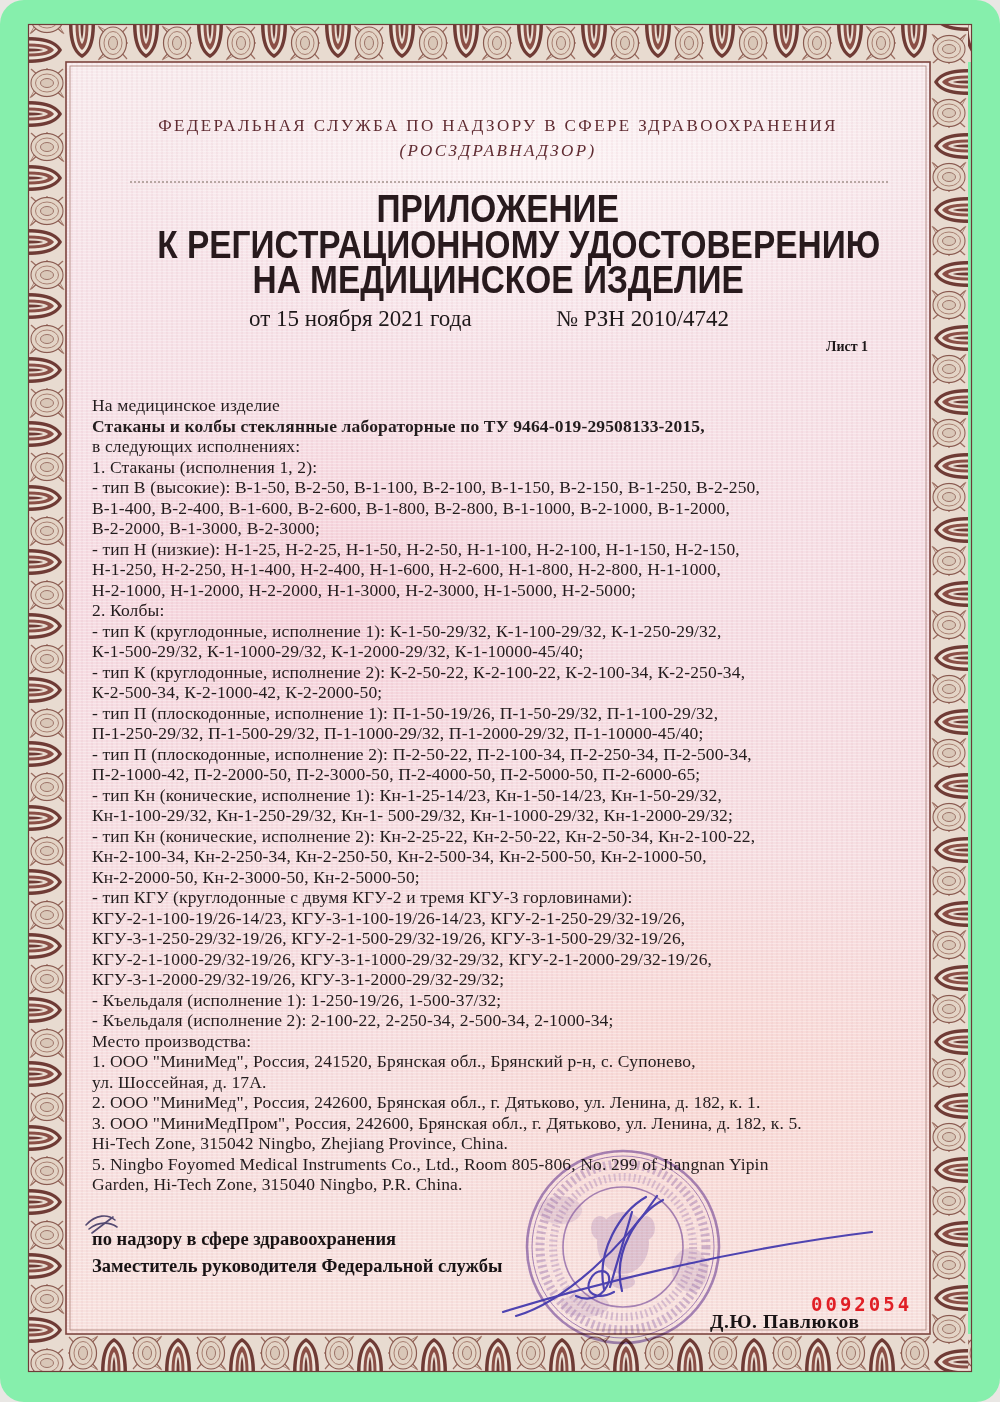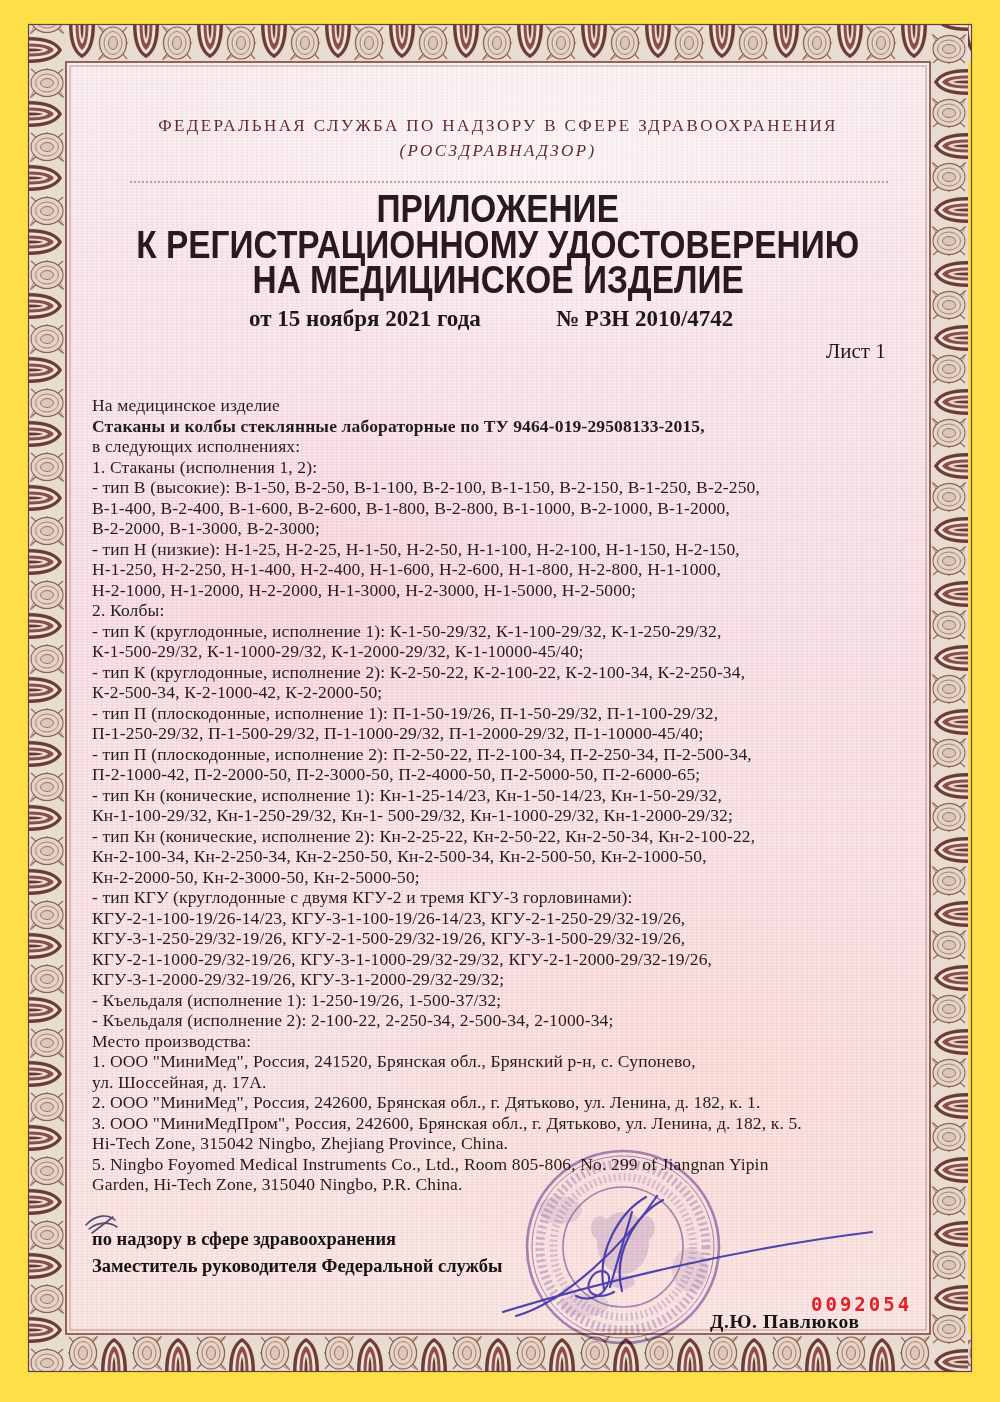--- a/index.html
+++ b/index.html
@@ -1,18 +1,18 @@
 <!DOCTYPE html>
 <html><head>
 <meta charset="utf-8">
 <style>
   html,body{margin:0;padding:0;background:#e9e7e4;}
   .sheet{
-    position:relative;width:1000px;height:1402px;background:#fde047;
-    overflow:hidden;font-family:"Liberation Serif", serif;color:#211c1d;
+    position:relative;width:1000px;height:1402px;background:#86efac;
+    overflow:hidden;font-family:"Liberation Serif", serif;color:#211c1d;border-radius:24px;
   }
   
   .field{
     position:absolute;left:66px;top:62px;width:864px;height:1272px;
     background:
       radial-gradient(ellipse 420px 300px at 30% 42%, rgba(246,199,209,.55), rgba(246,199,209,0) 70%),
       radial-gradient(ellipse 500px 340px at 75% 80%, rgba(250,210,200,.5), rgba(250,210,200,0) 70%),
       radial-gradient(ellipse 520px 260px at 55% 8%, rgba(255,250,250,.65), rgba(255,250,250,0) 75%),
       linear-gradient(180deg,#f8ecee 0%,#f7e4e9 16%,#f6dee4 45%,#f7dfe1 72%,#f8e2de 100%);
   }
@@ -29,22 +29,22 @@
   }
   .divider{
     position:absolute;left:130px;top:181px;width:758px;height:0;
     border-top:2px dotted #a2908a;opacity:.75;
   }
   .title-line{
     font-family:"Liberation Sans", sans-serif;font-weight:bold;color:#281a1d;
     font-size:38px;line-height:35px;white-space:nowrap;
   }
   .title-line>span{display:inline-block;transform:scaleX(.88);transform-origin:center;}
-  .dateline{font-weight:bold;font-size:23px;white-space:nowrap;color:#1d1819;}
-  .sheetnum{font-weight:normal;font-size:21px;color:#1d1819;}
+  .dateline{font-weight:normal;font-size:23px;white-space:nowrap;color:#1d1819;}
+  .sheetnum{font-weight:bold;font-size:14px;color:#1d1819;}
   .body-lines{
     position:absolute;left:92px;top:395px;width:846px;
     font-size:17.5px;line-height:20.5px;letter-spacing:.15px;white-space:nowrap;color:#221c1d;
   }
   .bline{height:20.5px;}
   .b{font-weight:bold;}
   .sig-block{position:absolute;left:92px;top:1226px;font-weight:bold;font-size:18.5px;line-height:27px;color:#181314;}
   .signer{position:absolute;left:710px;top:1311px;font-weight:bold;font-size:19.5px;color:#181314;letter-spacing:.6px;text-align:right;}
   .serial{
     position:absolute;left:811px;top:1293px;
@@ -98,21 +98,21 @@
     <rect x="66" y="62" width="864" height="1272" fill="none" stroke="#7c443e" stroke-width="1.6"></rect>
     <rect x="70" y="66" width="856" height="1264" fill="none" stroke="#ab7f76" stroke-width=".8"></rect>
   </svg>
 
   <div class="abs center agency" style="top:116px;">ФЕДЕРАЛЬНАЯ СЛУЖБА ПО НАДЗОРУ В СФЕРЕ ЗДРАВООХРАНЕНИЯ</div>
   <div class="abs center agency" style="top:141px;font-style:italic;">(РОСЗДРАВНАДЗОР)</div>
 
   <div class="divider"></div>
 
   <div class="abs center title-line" style="top:192px;"><span>ПРИЛОЖЕНИЕ</span></div>
-  <div class="abs center title-line" style="top:228px;"><span>К РЕГИСТРАЦИОННОМУ УДОСТОВЕРЕНИЮ</span></div>
+  <div class="abs center title-line" style="top:228px;margin-left:21px;"><span>К РЕГИСТРАЦИОННОМУ УДОСТОВЕРЕНИЮ</span></div>
   <div class="abs center title-line" style="top:263px;"><span>НА МЕДИЦИНСКОЕ ИЗДЕЛИЕ</span></div>
 
   <div class="abs dateline" style="left:249px;top:306px;">от 15 ноября 2021 года</div>
   <div class="abs dateline" style="left:556px;top:306px;">№  РЗН 2010/4742</div>
   <div class="abs sheetnum" style="left:826px;top:339px;">Лист 1</div>
 
   <div class="body-lines">
       <div class="bline">На медицинское изделие</div>
       <div class="bline b">Стаканы и колбы стеклянные лабораторные по ТУ 9464-019-29508133-2015,</div>
       <div class="bline">в следующих исполнениях:</div>

